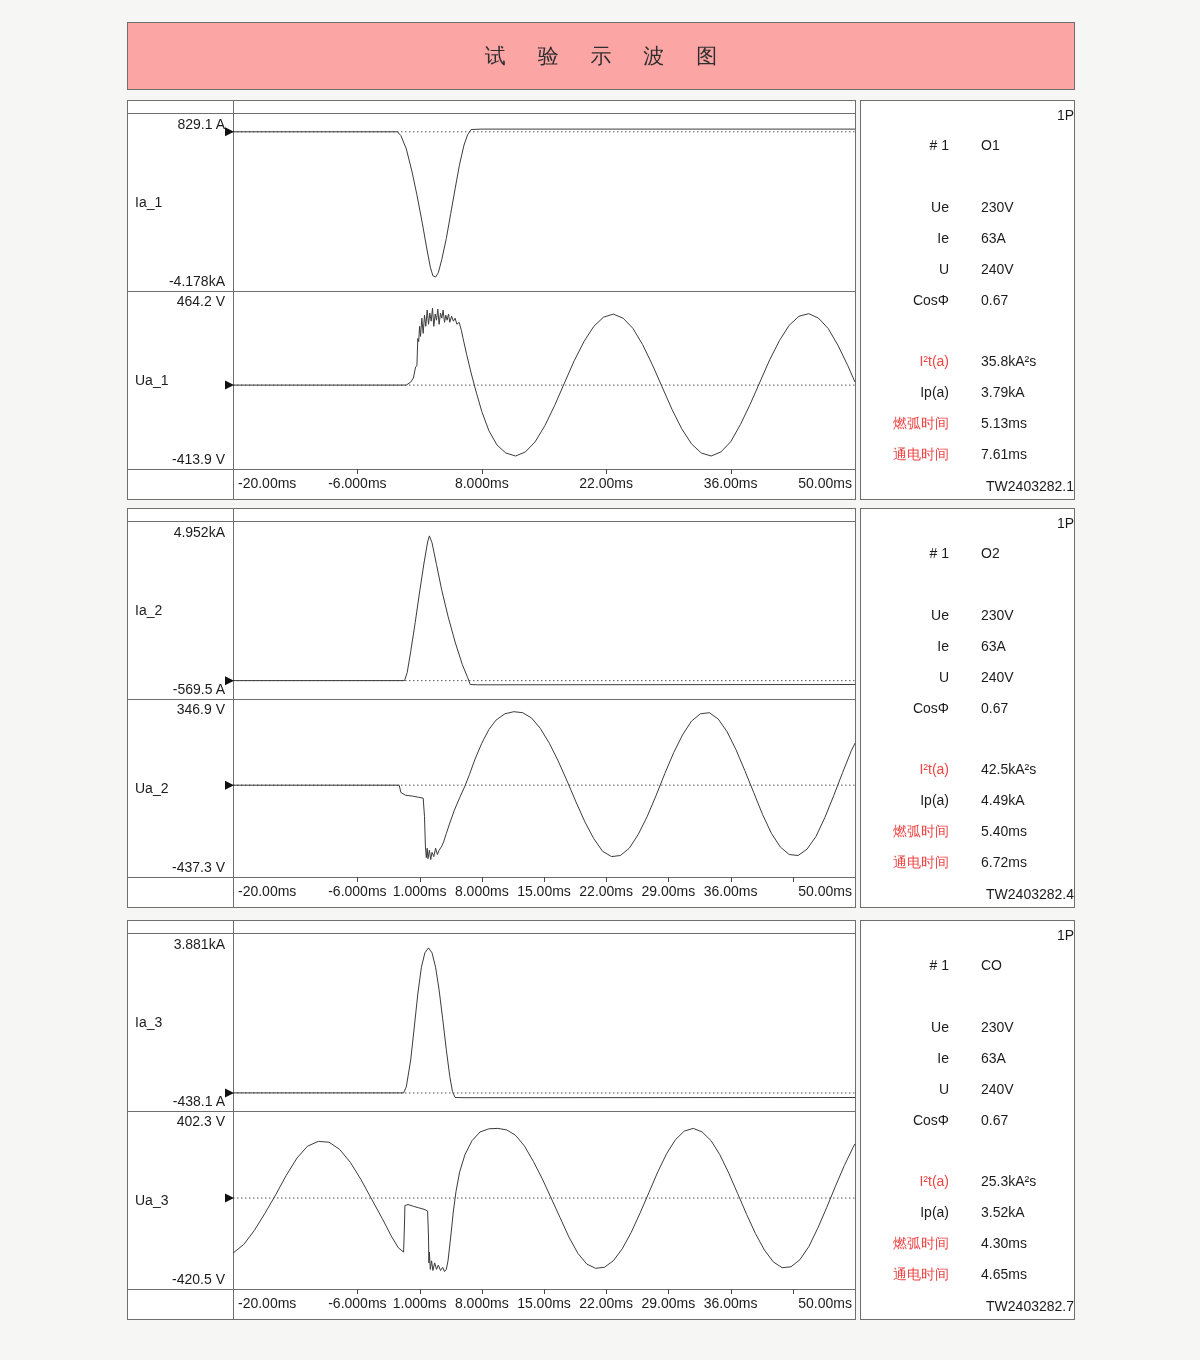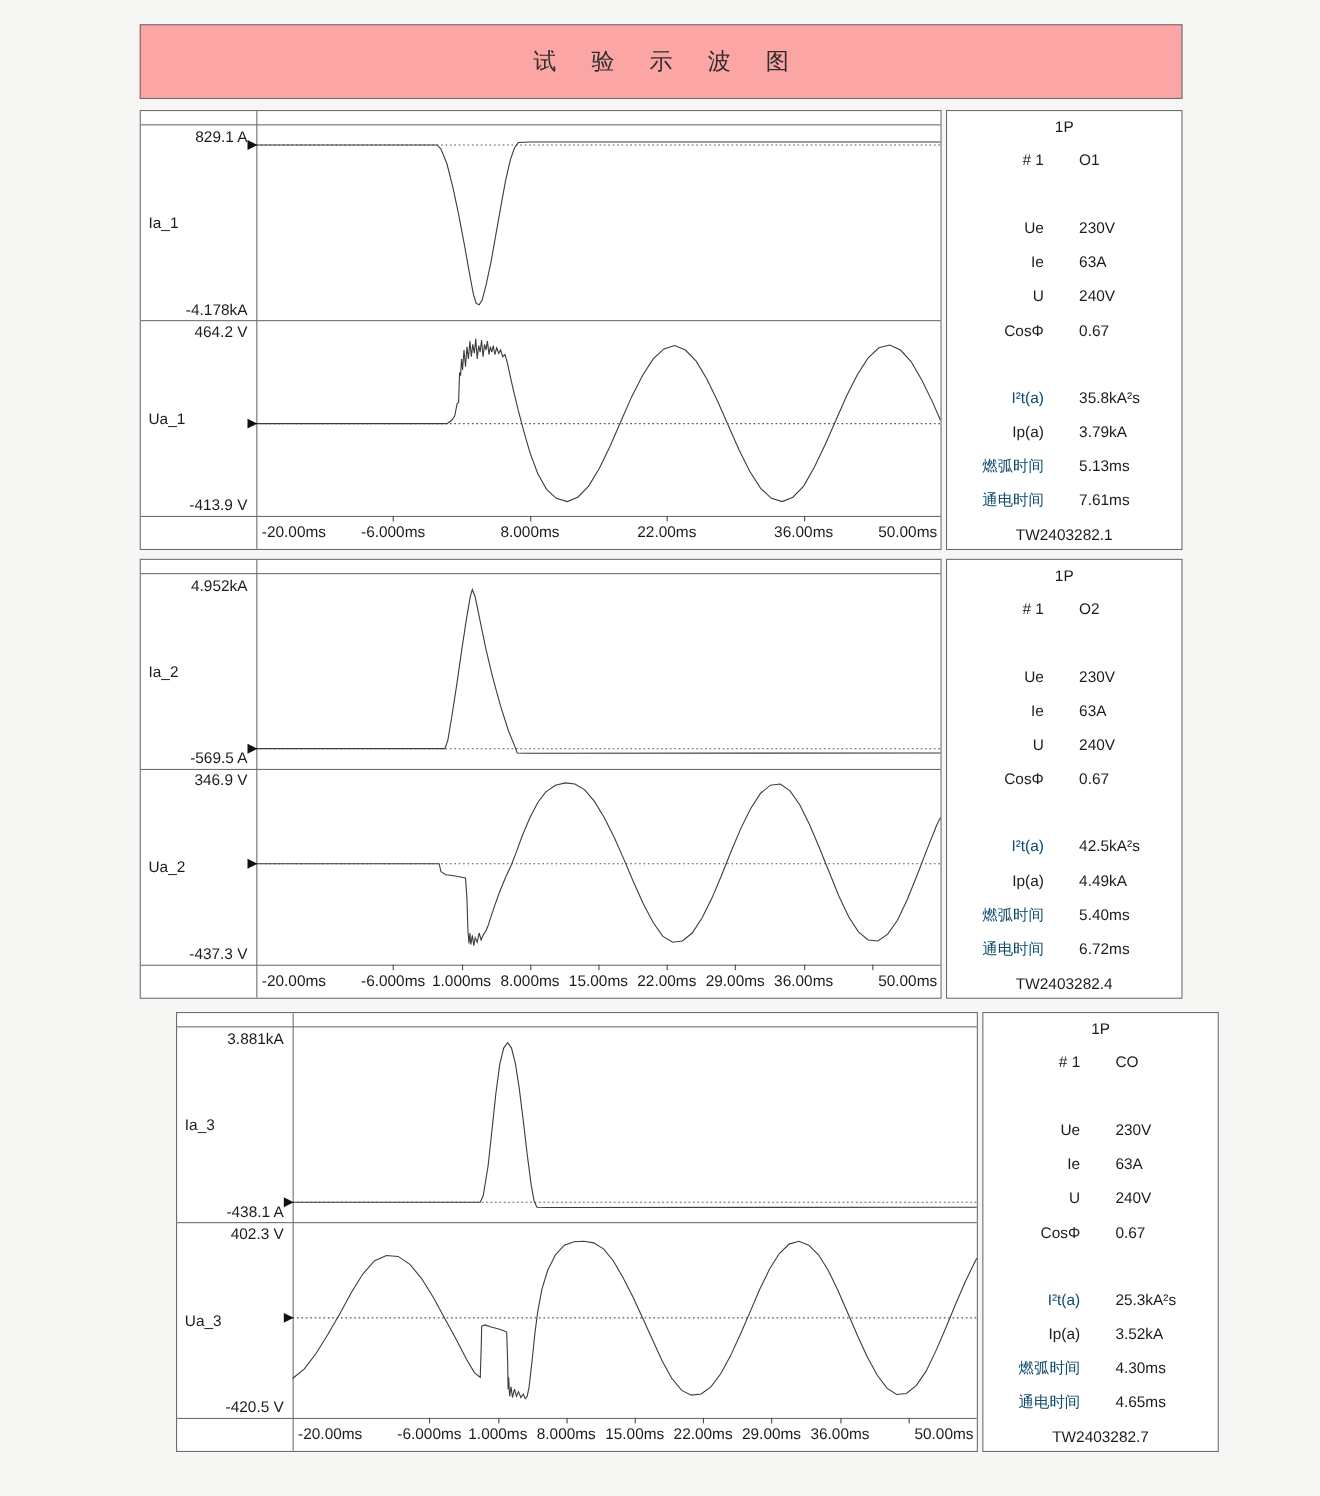--- a/index.html
+++ b/index.html
@@ -21,22 +21,22 @@
   .vline{position:absolute;left:105px;top:0;height:100%;width:0;border-left:1px solid #6e6e6e}
   .hline{position:absolute;left:0;width:100%;height:0;border-top:1px solid #6e6e6e}
   .lim{position:absolute;left:0;width:97px;text-align:right;font-size:14px;line-height:16px;white-space:nowrap}
   .chname{position:absolute;left:7px;font-size:14px;line-height:16px}
   .wave-svg{position:absolute;overflow:visible}
   .tick{position:absolute;width:0;height:5px;border-left:1px solid #4a4a4a}
   .tlabel{position:absolute;top:374px;font-size:14px;line-height:16px;white-space:nowrap}
   .irow{position:absolute;left:0;right:0;height:17px;line-height:17px}
   .ilabel{position:absolute;left:0;width:88px;text-align:right;display:inline-block}
   .ivalue{position:absolute;left:120px;white-space:nowrap}
-  .icenter{text-align:center}
-  .cjk{color:#0c4a6e}
+  .icenter{text-align:right}
+  .cjk{color:#ef4444}
 </style>
 </head>
 <body>
 
 <div class="title-box">
   <span class="title-text">试 验 示 波 图</span>
 </div>
 
 <main id="groups">
     <section class="group" style="top: 100px;">
@@ -187,21 +187,21 @@
           <span class="ilabel cjk">燃弧时间</span>
           <span class="ivalue">5.40ms</span>
         </div>
         <div class="irow" style="top: 345px;">
           <span class="ilabel cjk">通电时间</span>
           <span class="ivalue">6.72ms</span>
         </div>
         <div class="irow icenter" style="top: 377px;">TW2403282.4</div>
       </div>
     </section>
-    <section class="group" style="top: 920px; margin-left: 33px;">
+    <section class="group" style="top: 920px;">
       <div class="chart-frame">
         <div class="vline"></div>
         <div class="hline" style="top: 12px;"></div>
         <div class="hline" style="top: 190px;"></div>
         <div class="hline" style="top: 368px;"></div>
         <div class="lim" style="top: 15px;">3.881kA</div>
         <div class="lim" style="top: 172px;">-438.1 A</div>
         <div class="chname" style="top: 93px;">Ia_3</div>
         <div class="lim" style="top: 192px;">402.3 V</div>
         <div class="lim" style="top: 350px;">-420.5 V</div>

